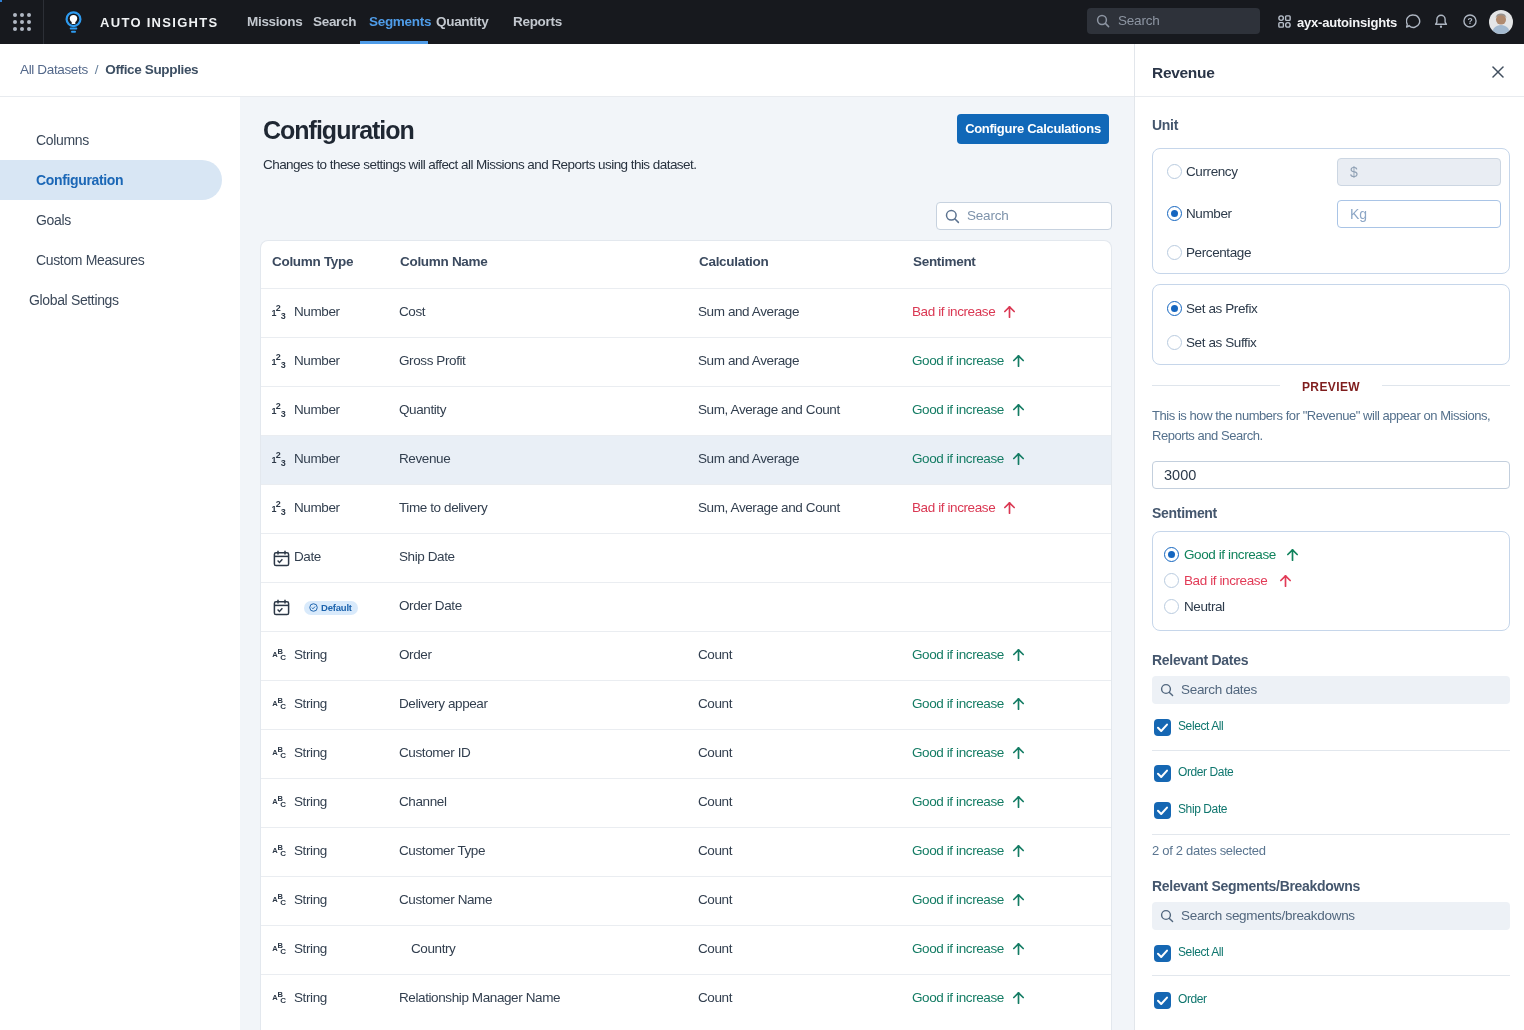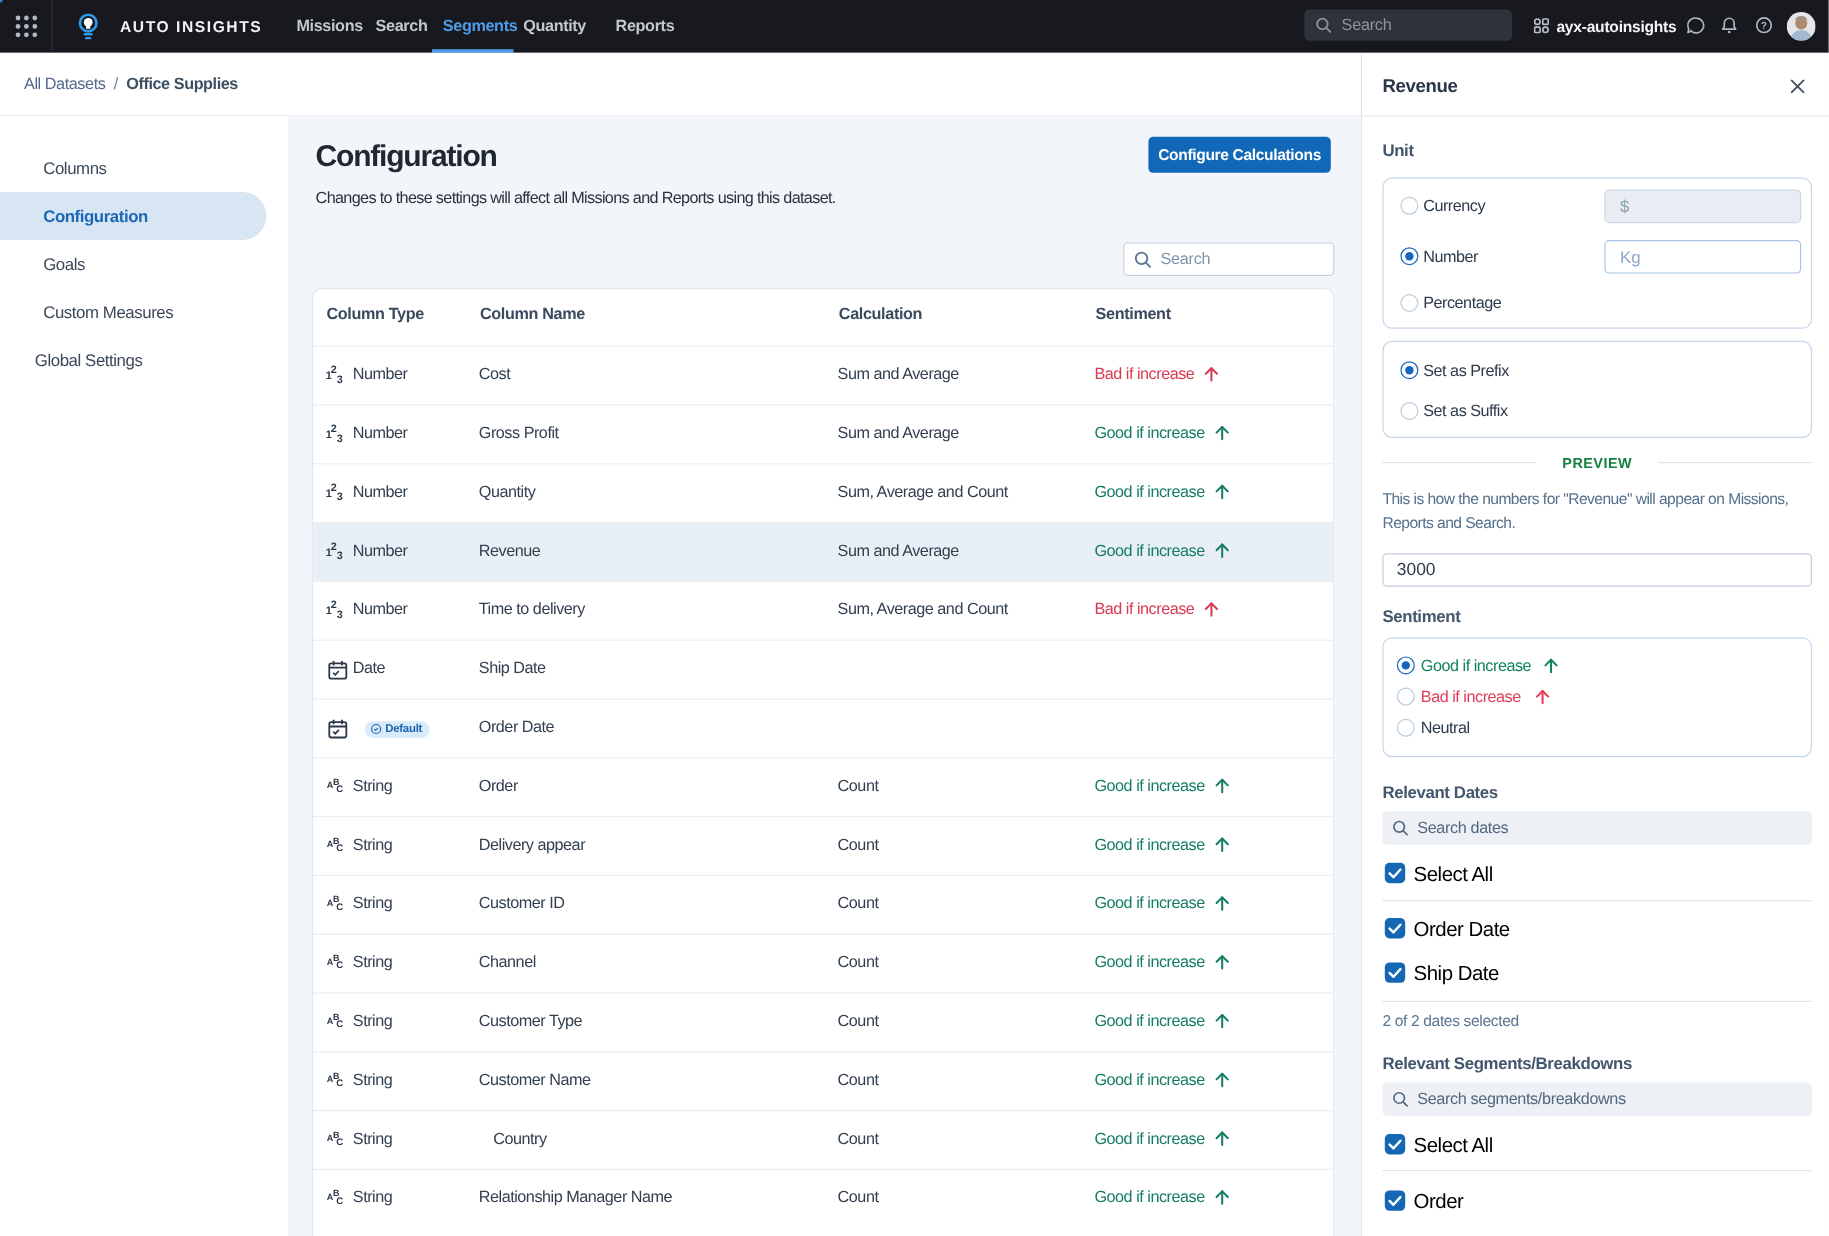--- a/index.html
+++ b/index.html
@@ -62,27 +62,27 @@
   #phdr { position:absolute; left:0; top:52px; width:390px; border-bottom:1px solid #e8ebef; }
   .plabel { position:absolute; left:17px; font-size:14px; font-weight:700; color:#44566d; letter-spacing:-0.3px; }
   .pbox { position:absolute; left:17px; width:358px; border:1px solid #c6d6ea; border-radius:8px; background:#fff; }
   .radio { position:absolute; width:15px; height:15px; border:1.5px solid #b9cbdf; border-radius:50%; background:#fff; }
   .radio.on { border:1.5px solid #1566c0; }
   .radio.on::after { content:""; position:absolute; left:2.5px; top:2.5px; width:7px; height:7px; border-radius:50%; background:#1566c0; }
   .rlabel { position:absolute; font-size:13.5px; color:#2c3a4a; letter-spacing:-0.4px; white-space:nowrap; }
   .pinput { position:absolute; border-radius:4px; font-size:14px; }
   #preview { position:absolute; left:17px; top:333px; width:358px; text-align:center; }
   #preview .ln { position:absolute; top:8px; width:128px; height:1px; background:#dfe5ec; }
-  #preview .tx { font-size:12px; font-weight:700; color:#15803d; letter-spacing:0.4px; }
+  #preview .tx { font-size:12px; font-weight:700; color:#7f1d1d; letter-spacing:0.4px; }
   #pdesc { position:absolute; left:17px; top:362px; width:376px; font-size:13px; color:#54708c; line-height:20px; letter-spacing:-0.45px; }
   .gsearch { position:absolute; left:17px; width:358px; height:28px; background:#edf1f6; border-radius:4px; }
   .gsearch svg { position:absolute; left:8px; top:7px; }
   .gsearch .ph { position:absolute; left:29px; line-height:28px; font-size:13.5px; color:#52677e; letter-spacing:-0.3px; }
   .cbx { position:absolute; left:19px; width:17px; height:17px; background:#1567b3; border-radius:4px; }
-  .clabel { position:absolute; left:43px; font-size:17px; color:#000000; letter-spacing:-0.4px; }
+  .clabel { position:absolute; left:43px; font-size:12px; color:#0f766e; letter-spacing:-0.4px; }
   .pdiv { position:absolute; left:17px; width:358px; height:1px; background:#e2e7ed; }
 </style>
 </head>
 <body>
 
 <div id="nav">
   <div class="abs" style="left:0;top:0;width:2px;height:2px;background:#2f7fd2;"></div>
   <div id="gridbtn">
     <svg width="44" height="44" viewBox="0 0 44 44">
       <g fill="#b0b8c3">

